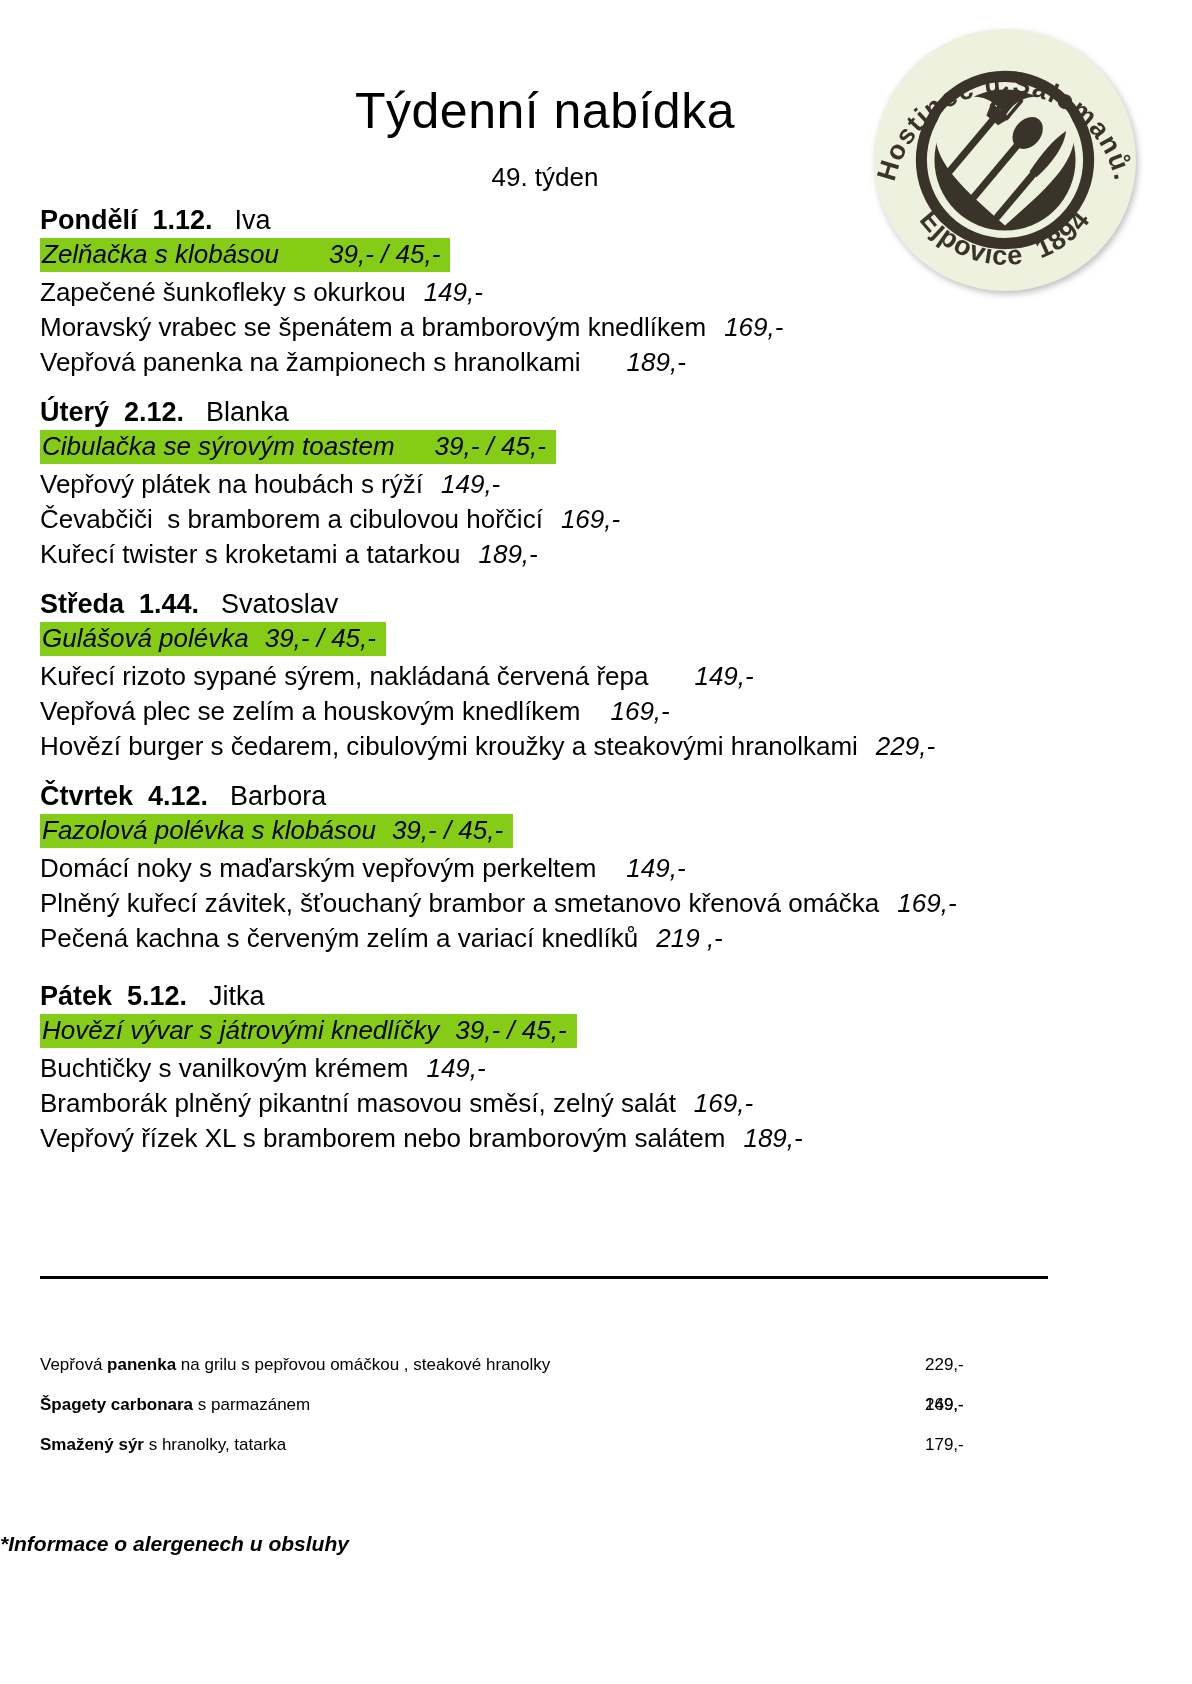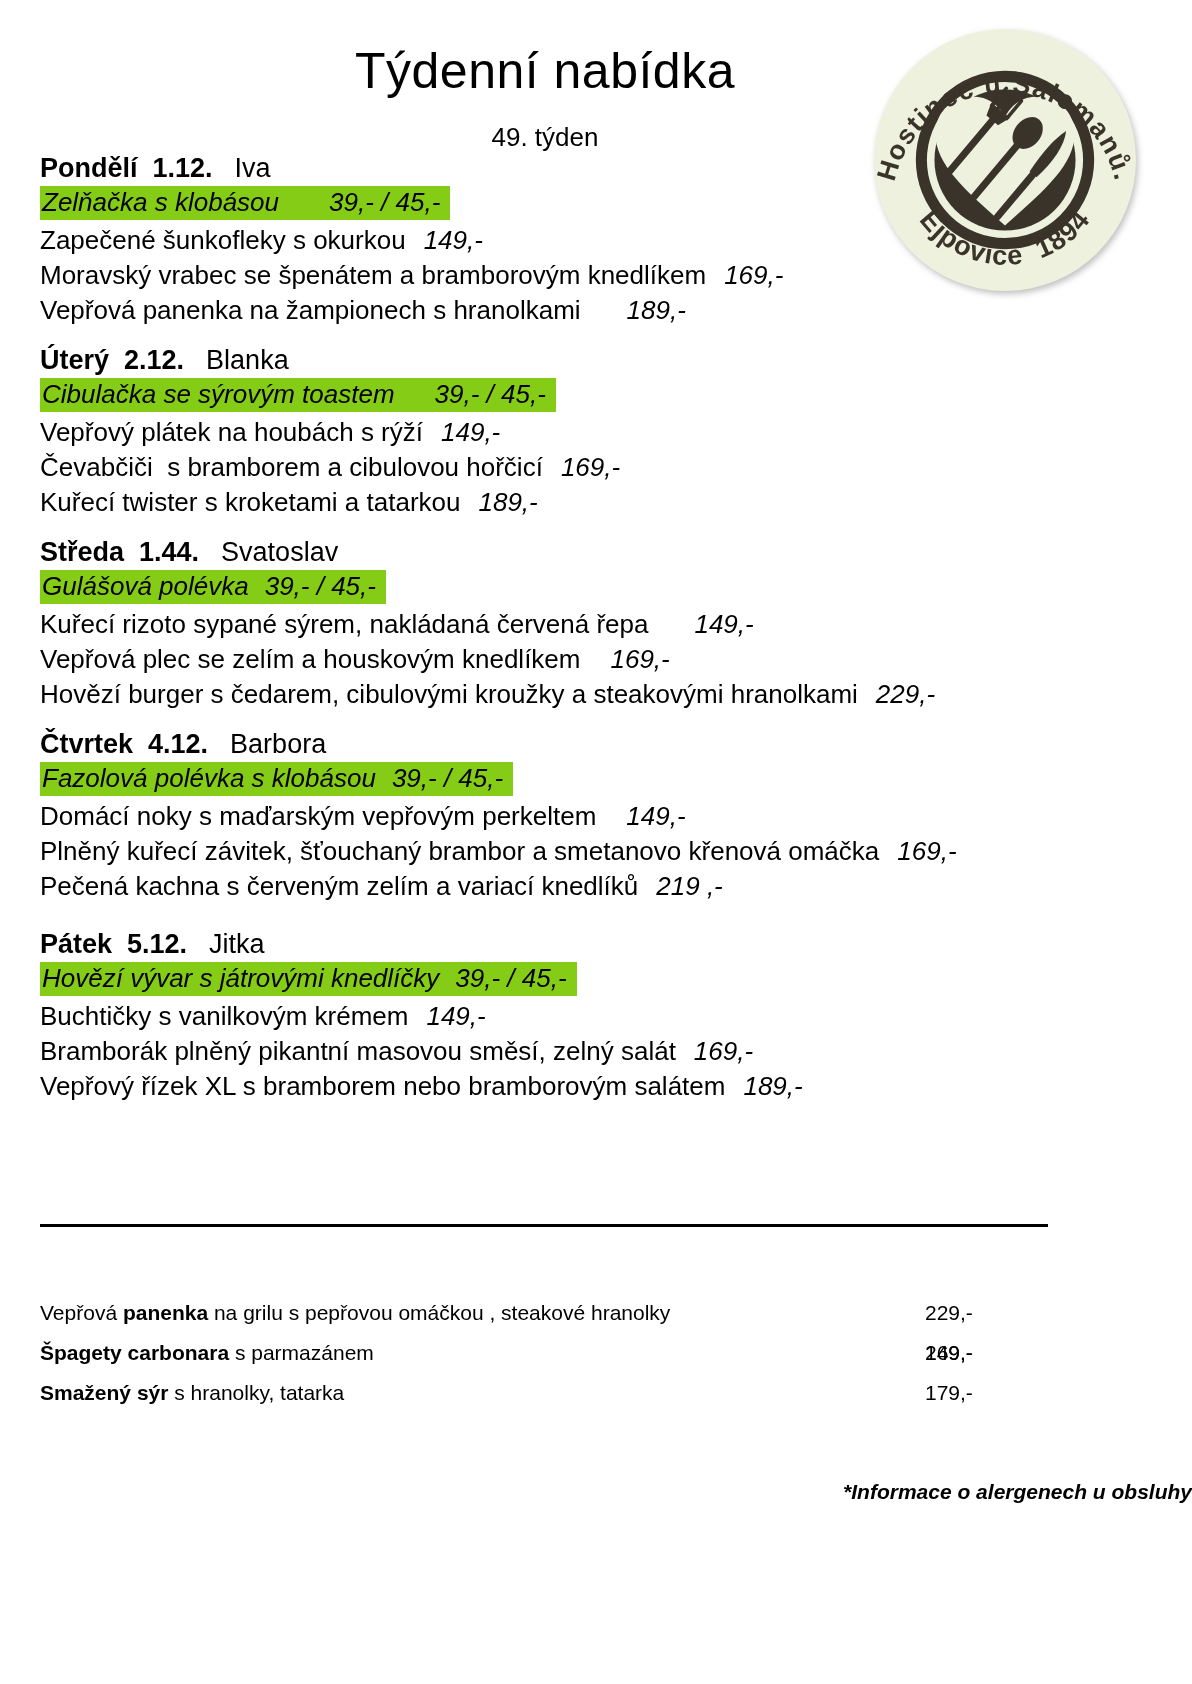--- a/index.html
+++ b/index.html
@@ -6,41 +6,41 @@
   .page{
     position:relative;
     width:1192px;height:1684px;
     background:#ffffff;
     overflow:hidden;
     font-family:"Liberation Sans", sans-serif;
     color:#000;
   }
   .page span, .page b {white-space:pre-wrap;}
   .content{width:1010px;margin-left:40px;}
-  .title{margin:0;padding-top:40px;font-size:50px;line-height:62px;font-weight:400;text-align:center;letter-spacing:0.5px;}
+  .title{margin:0;padding-top:80px;font-size:50px;line-height:62px;font-weight:400;text-align:center;letter-spacing:0.5px;}
   .subtitle{font-size:26px;line-height:30px;text-align:center;margin-top:20px;}
   .day{margin-top:16px;}
-  .day.first{margin-top:0;}
+  .day.first{margin-top:12px;}
   .day.gap-lg{margin-top:24px;}
   .day-head{font-size:27px;line-height:32px;}
   .day-name{font-weight:700;}
   .cook{margin-left:22px;}
   .soup{display:inline-block;background:#84cc16;font-style:italic;font-size:26px;line-height:30px;padding:1px 10px 3px 2px;margin:2px 0 3px 0;}
   .soup .price{margin-left:16px;}
   .soup.g50 .price{margin-left:50px;}
   .soup.g40 .price{margin-left:40px;}
   .main{font-size:26px;line-height:35px;}
   .main .price{margin-left:18px;font-style:italic;}
   .main .price.w{margin-left:46px;}
   .main .price.m{margin-left:30px;}
   .divider{width:1008px;border-bottom:3px solid #000;margin-top:120px;}
   .fixed{margin-top:66px;}
-  .fixed-row{position:relative;font-size:21px;line-height:40px;}
+  .fixed-row{position:relative;font-size:17px;line-height:40px;}
   .fx-price{position:absolute;left:885px;top:0;}
-  .footer{margin-top:66px;text-align:right;font-size:21px;line-height:26px;font-weight:700;font-style:italic;width:1192px;}
+  .footer{margin-top:66px;text-align:left;font-size:21px;line-height:26px;font-weight:700;font-style:italic;width:1192px;}
   .logo{
     position:absolute;top:28px;left:873px;width:264px;height:264px;
     filter:drop-shadow(2px 3px 3px rgba(0,0,0,0.25));
   }
 </style>
 </head>
 <body>
 
 <div class="page">
 

